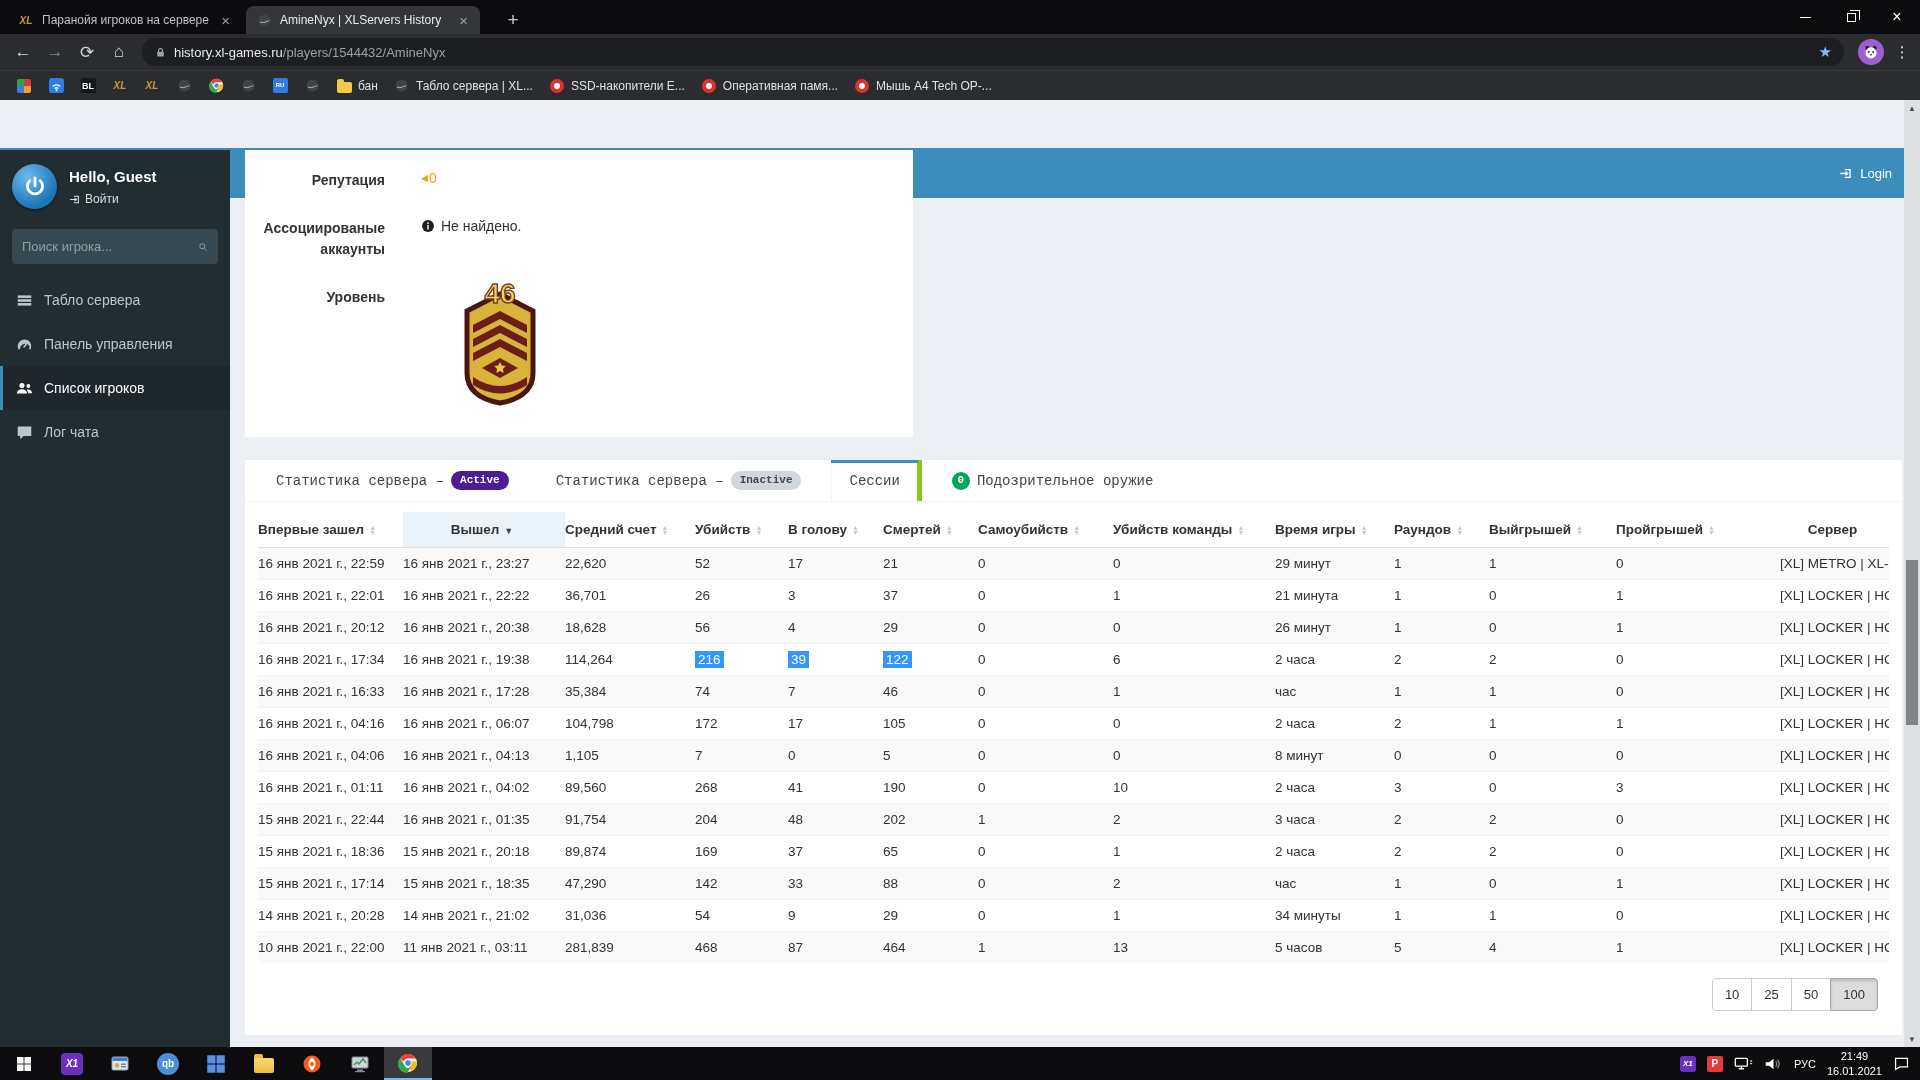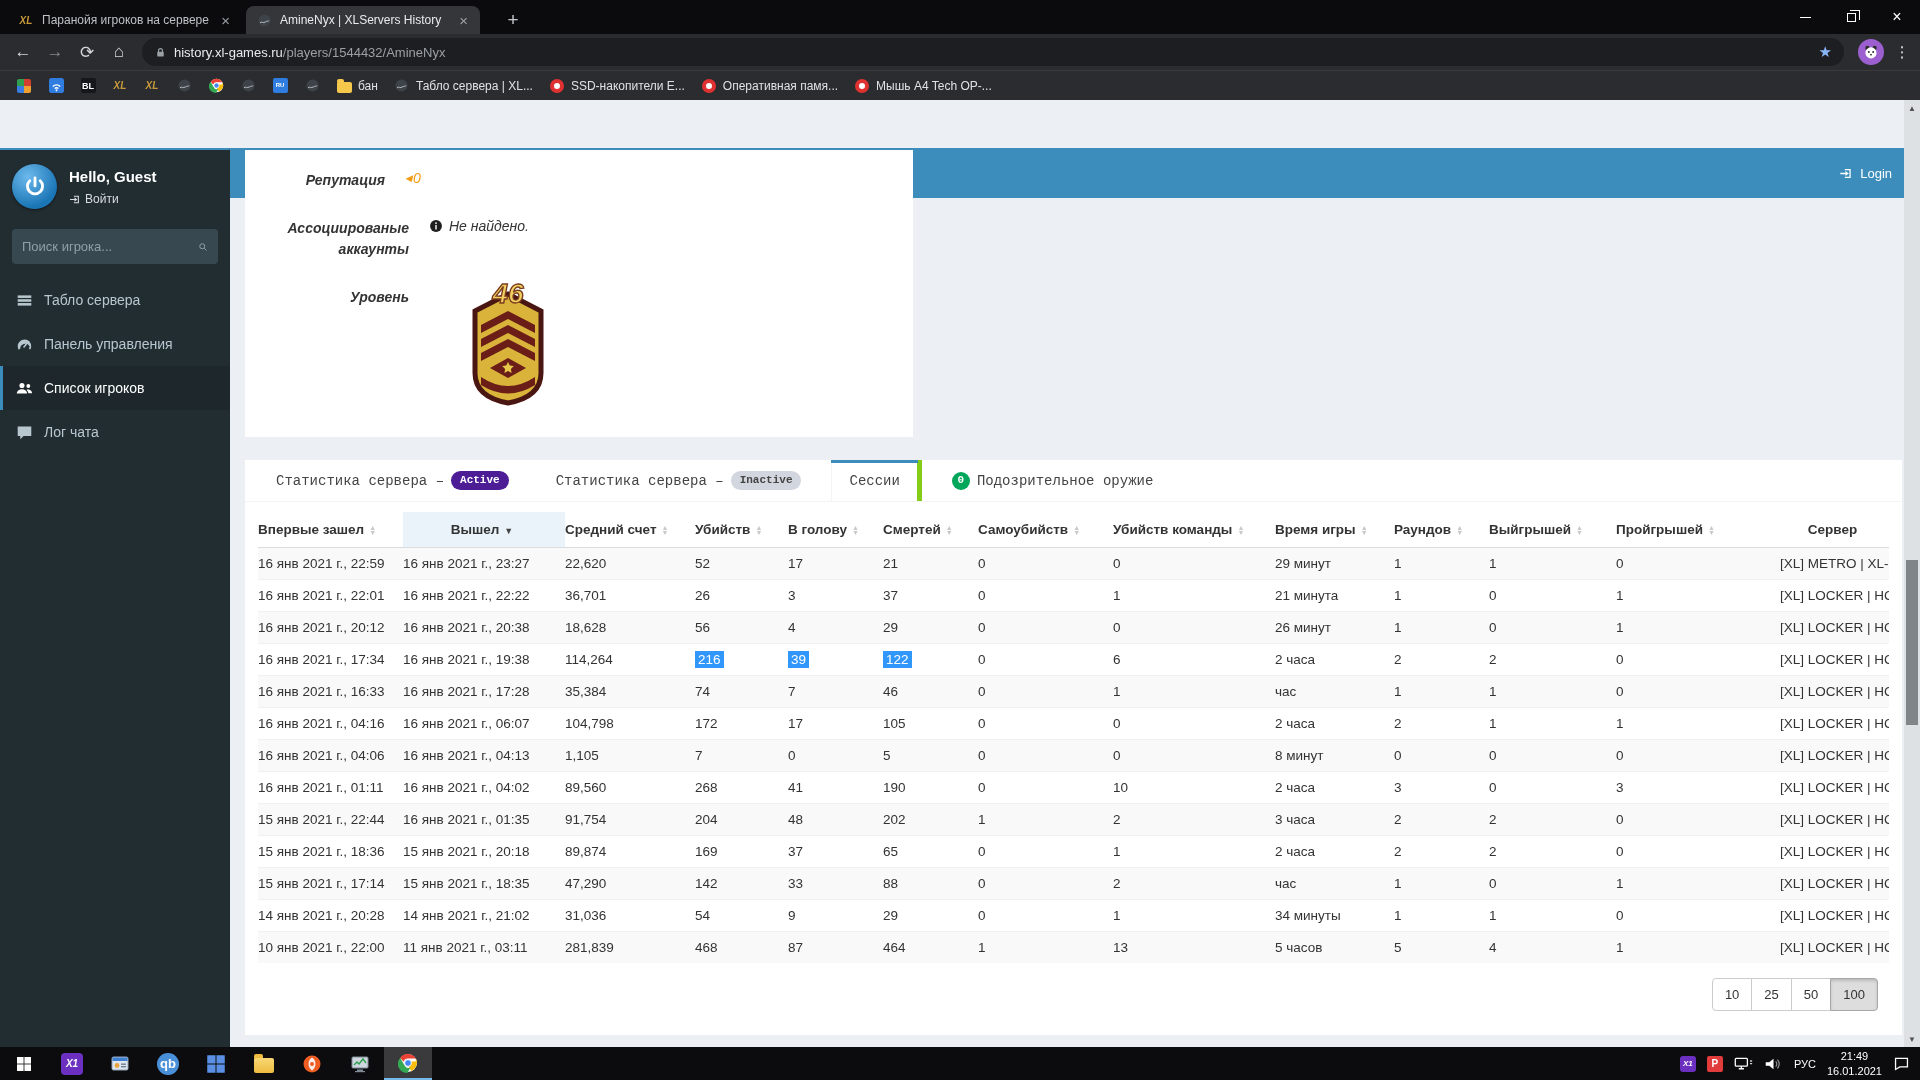--- a/index.html
+++ b/index.html
@@ -65,22 +65,22 @@
   .sb-search input { flex:1; background:transparent; border:0; outline:0; color:#ccc; font-size:13px; font-family:inherit; }
   .sb-search input::placeholder { color:#90a0a8; }
   .sb-search svg { width:14px; height:14px; }
   .menu { margin-top:14px; }
   .mi { height:44px; display:flex; align-items:center; gap:11px; padding-left:13px; color:#b8c7ce; font-size:14px; border-left:3px solid transparent; cursor:pointer; }
   .mi svg { width:17px; height:17px; fill:currentColor; flex:0 0 17px; }
   .mi.active { background:#1e282c; color:#fff; border-left-color:#3c8dbc; }
 
   .card { position:absolute; background:#fff; }
   .profile-card { left:245px; top:50px; width:668px; height:287px; padding-top:20px; }
-  .prow { display:grid; grid-template-columns:140px 1fr; column-gap:20px; align-items:start;font-style:italic; }
-  .prow + .prow { margin-top:28px;padding-left:24px; }
+  .prow { display:grid; grid-template-columns:140px 1fr; column-gap:36px; align-items:start; }
+  .prow + .prow { margin-top:28px; }
   .plabel { font-weight:bold; color:#333; font-size:14px; text-align:right; line-height:1.45; }
   .pvalue { font-size:14px; color:#333; display:flex; align-items:center; gap:6px; }
   .rep-val { color:#f39c12; display:flex; align-items:center; gap:1px; }
   .rep-tri { font-size:9px; }
   .info-ic svg { width:14px; height:14px; }
   .level-badge { margin-left:38px; margin-top:-16px; width:82px; }
 
   .tabs-card { left:245px; top:360px; width:1657px; height:575px; }
   .tabsrow { height:42px; border-bottom:1px solid #f4f4f4; display:flex; padding-left:14px; }
   .ctab { position:relative; display:flex; align-items:center; padding:0 17px; font-size:14px; color:#444; margin-right:13px; gap:7px; cursor:pointer;font-family:Liberation Mono, monospace; }
@@ -115,21 +115,21 @@
   .sb-up { top:0; } .sb-down { bottom:0; }
   .sb-thumb { position:absolute; left:2px; width:12px; top:460px; height:165px; background:#80858a; }
 
   
   .taskbar { position:absolute; left:0; right:0; bottom:0; height:33px; background:#0c0c0e; display:flex; align-items:stretch; }
   .tb-btn { width:48px; display:flex; align-items:center; justify-content:center; cursor:pointer; }
   .tb-btn.active { background:#3a3a3d; border-bottom:2px solid #76b9ed; }
   .tb-btn svg { width:20px; height:20px; }
   .tb-btn .start-svg { width:16px; height:16px; }
   .box-x1 { width:22px; height:22px; background:#6b30c0; border-radius:4px; color:#fff; font-weight:bold; font-style:italic; font-size:10px; display:flex; align-items:center; justify-content:center; }
-  .box-qb { width:22px; height:22px; background:#4a90d9; border-radius:50%; color:#fff; font-weight:bold; font-size:13px; display:flex; align-items:center; justify-content:center; }
+  .box-qb { width:22px; height:22px; background:#4a90d9; border-radius:50%; color:#fff; font-weight:bold; font-size:10px; display:flex; align-items:center; justify-content:center; }
   .tb-folder { width:20px; height:15px; background:linear-gradient(#f8d775,#eebc3f); border-radius:1px 2px 2px 2px; position:relative; margin-top:4px; }
   .tb-folder:before { content:""; position:absolute; top:-4px; left:0; width:9px; height:4px; background:#eebc3f; border-radius:2px 2px 0 0; }
   .tray { margin-left:auto; display:flex; align-items:center; gap:11px; padding-right:10px; }
   .tray-ic { display:flex; align-items:center; justify-content:center; }
   .tray-x1 { width:16px; height:16px; background:#6b30c0; border-radius:3px; color:#fff; font-weight:bold; font-size:8px; font-style:italic; display:flex; align-items:center; justify-content:center; }
   .tray-p { width:16px; height:16px; background:#e23b3b; border-radius:2px; color:#fff; font-weight:bold; font-size:10px; display:flex; align-items:center; justify-content:center; }
   .lang { color:#fff; font-size:11px; }
   .clock { color:#fff; font-size:11px; text-align:center; line-height:1.35; }
 </style>
 </head>

